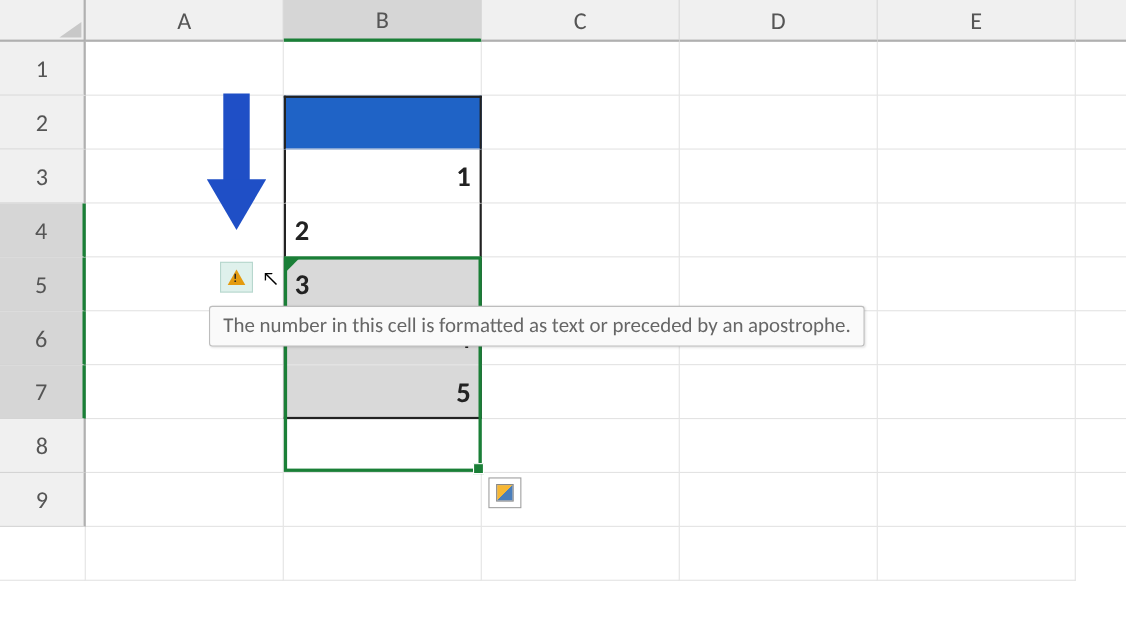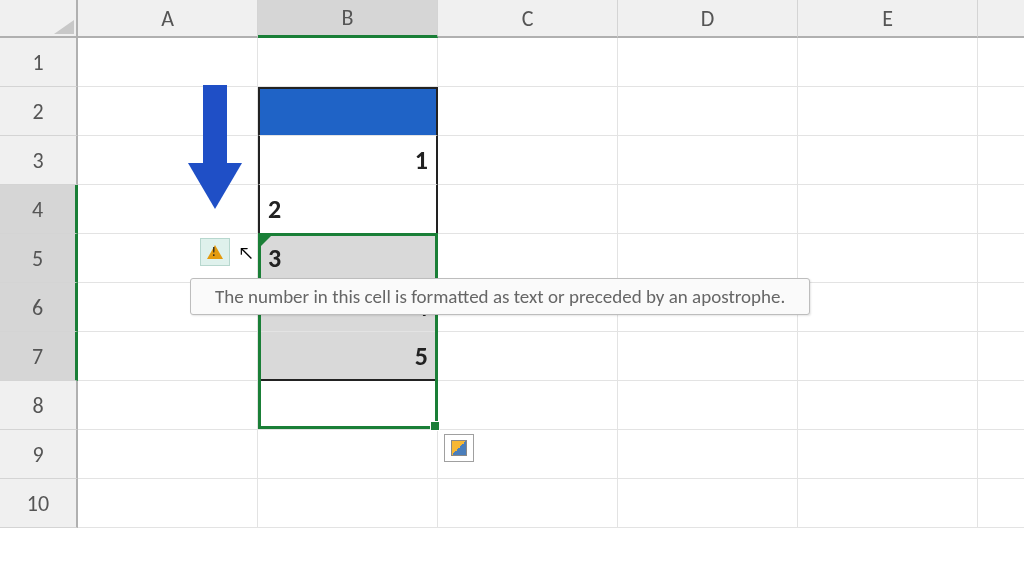--- a/index.html
+++ b/index.html
@@ -127,21 +127,21 @@
     font-weight: bold;
     color: #222;
   }
 
   
   .tooltip {
     position: absolute;
     background: #fafafa;
     border: 1px solid #bdbdbd;
     border-radius: 3px;
-    padding: 6px 24px;
+    padding: 6px 12px;
     font-size: 19px;
     color: #666;
     white-space: nowrap;
     box-shadow: 1px 1px 2px rgba(0,0,0,0.1);
   }
 
   
   .paste-tag {
     position: absolute;
     width: 30px; height: 28px;
@@ -264,21 +264,20 @@
   <div class="cell"></div>
 
   <div class="rowhdr">9</div>
   <div class="cell"></div>
   <div class="cell"></div>
   <div class="cell"></div>
   <div class="cell"></div>
   <div class="cell"></div>
   <div class="cell"></div>
 
-  <div class="rowhdr">10</div>
   <div class="cell"></div>
   <div class="cell"></div>
   <div class="cell"></div>
   <div class="cell"></div>
   <div class="cell"></div>
   <div class="cell"></div>
 </div>
 
 <div class="sel-rect" style="left:258px; top:233px; width:180px; height:196px"></div>
 

